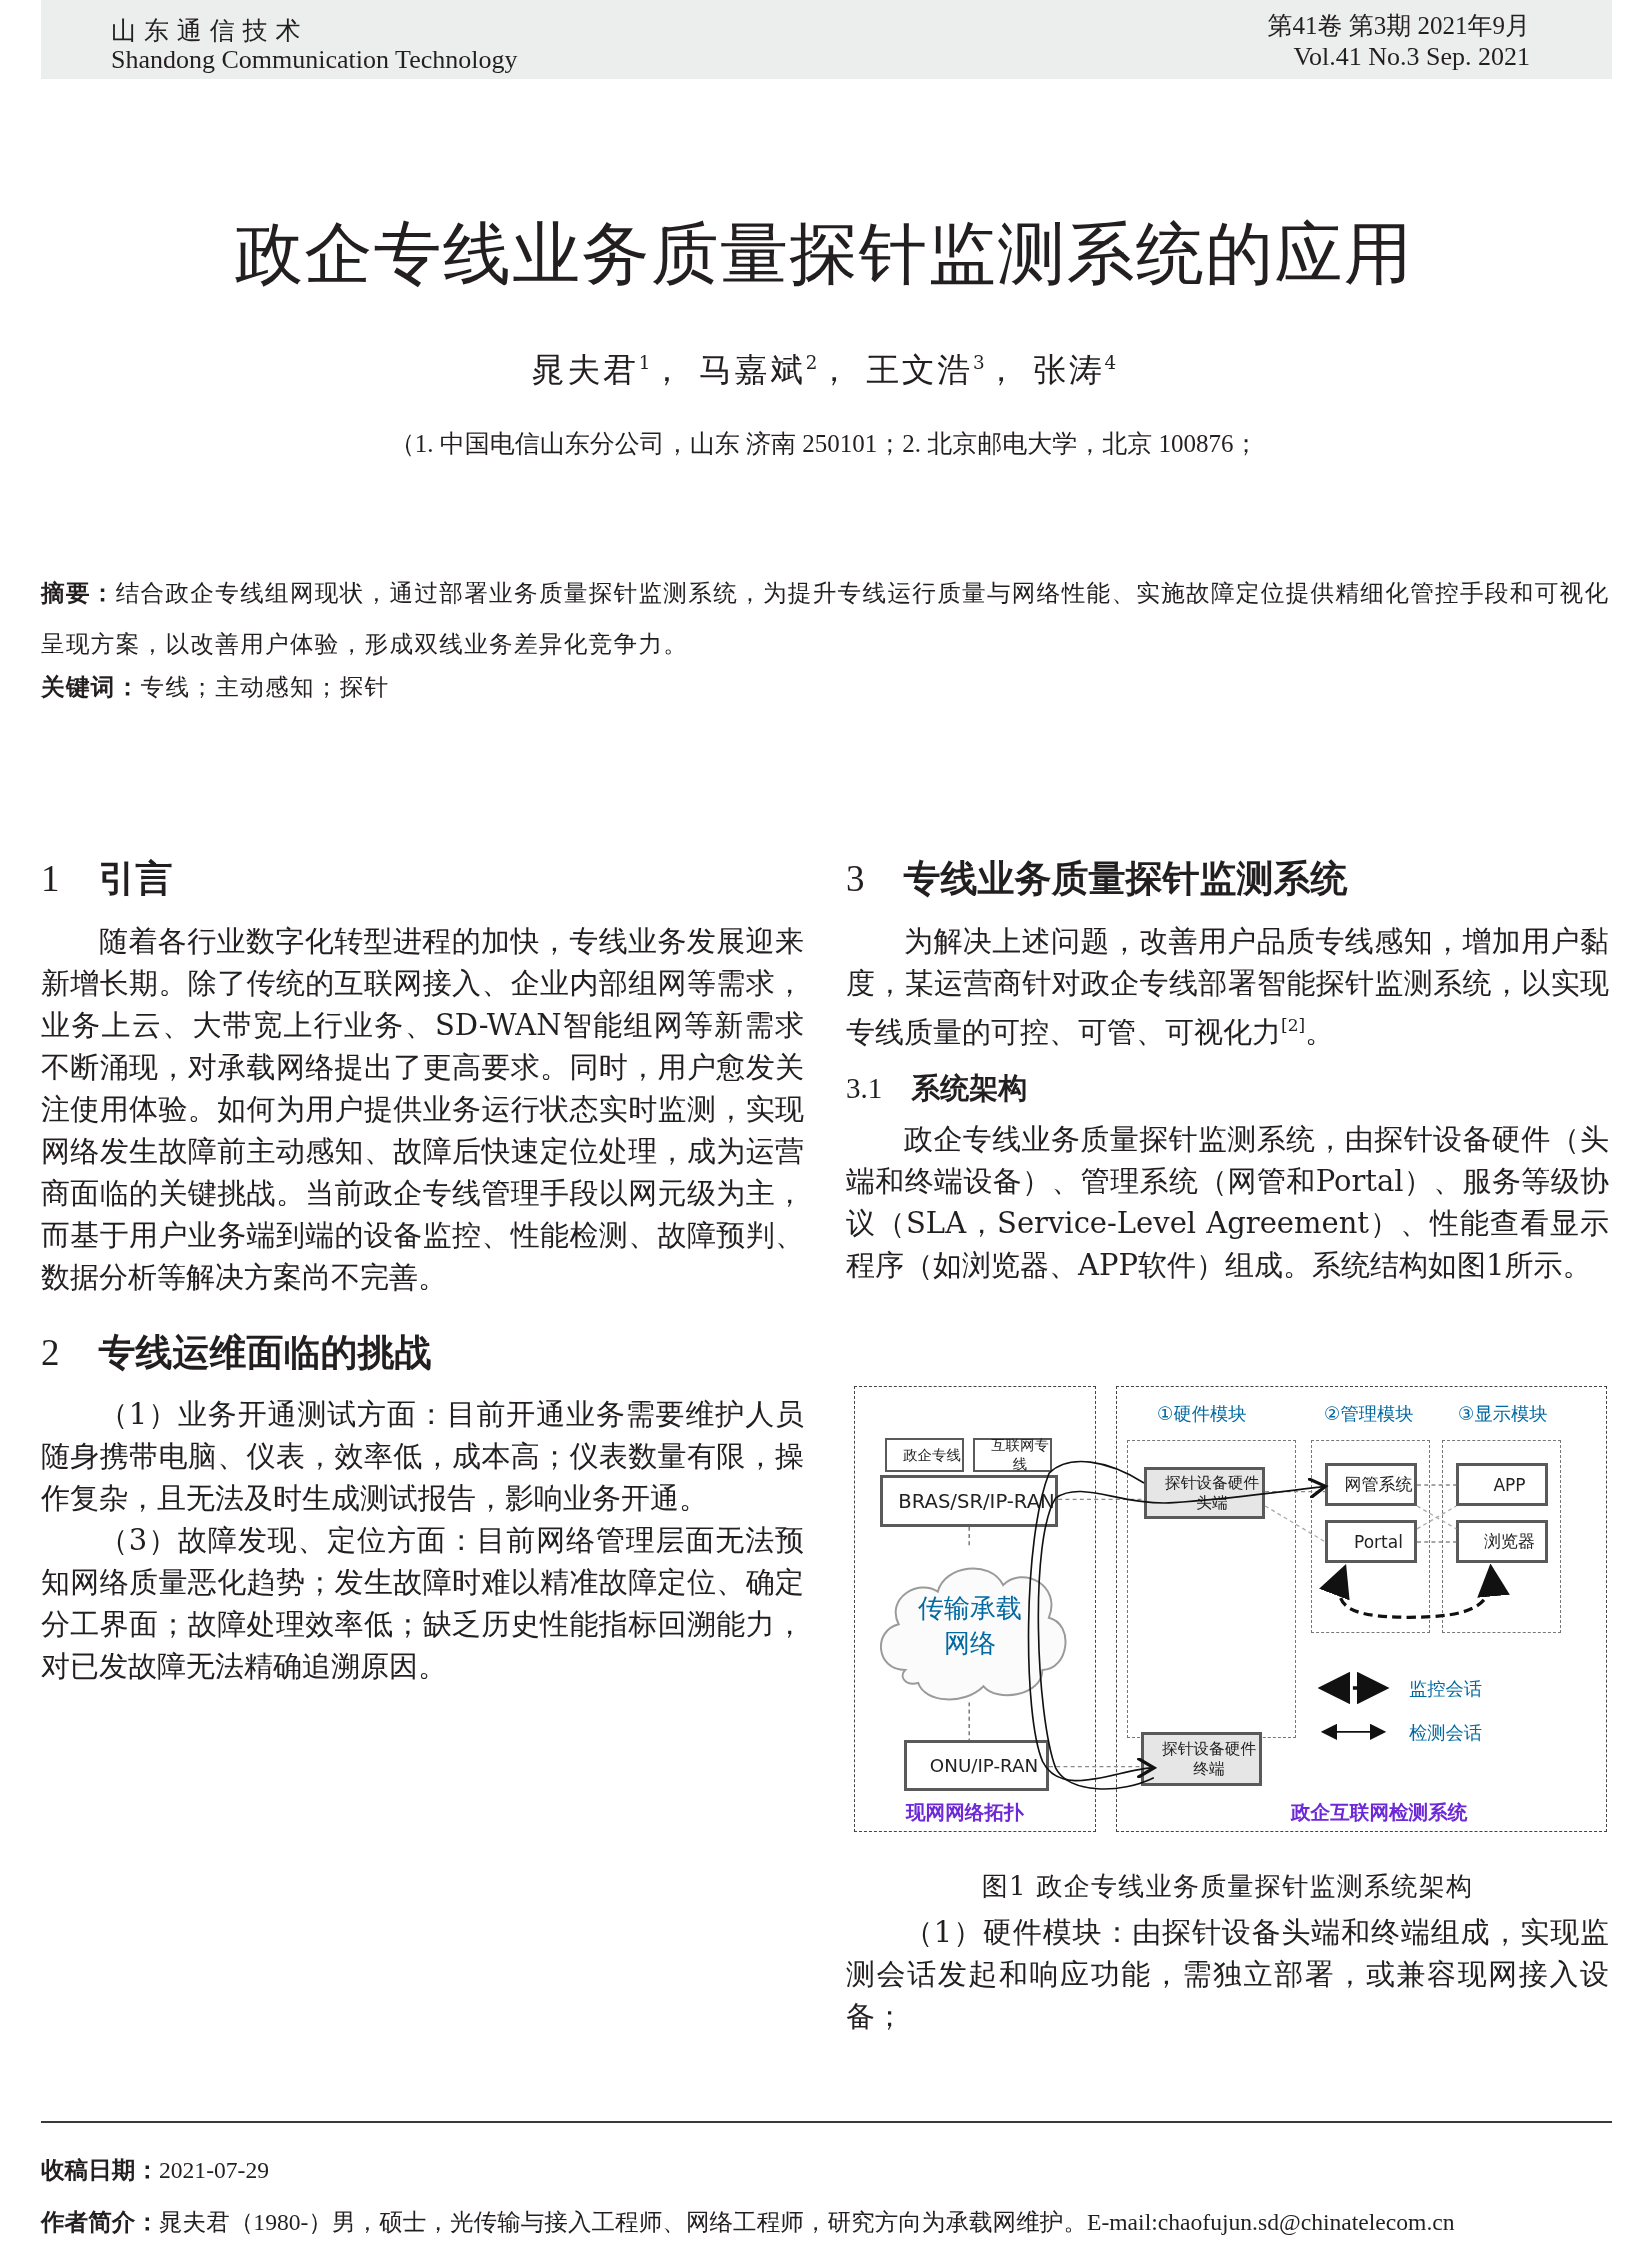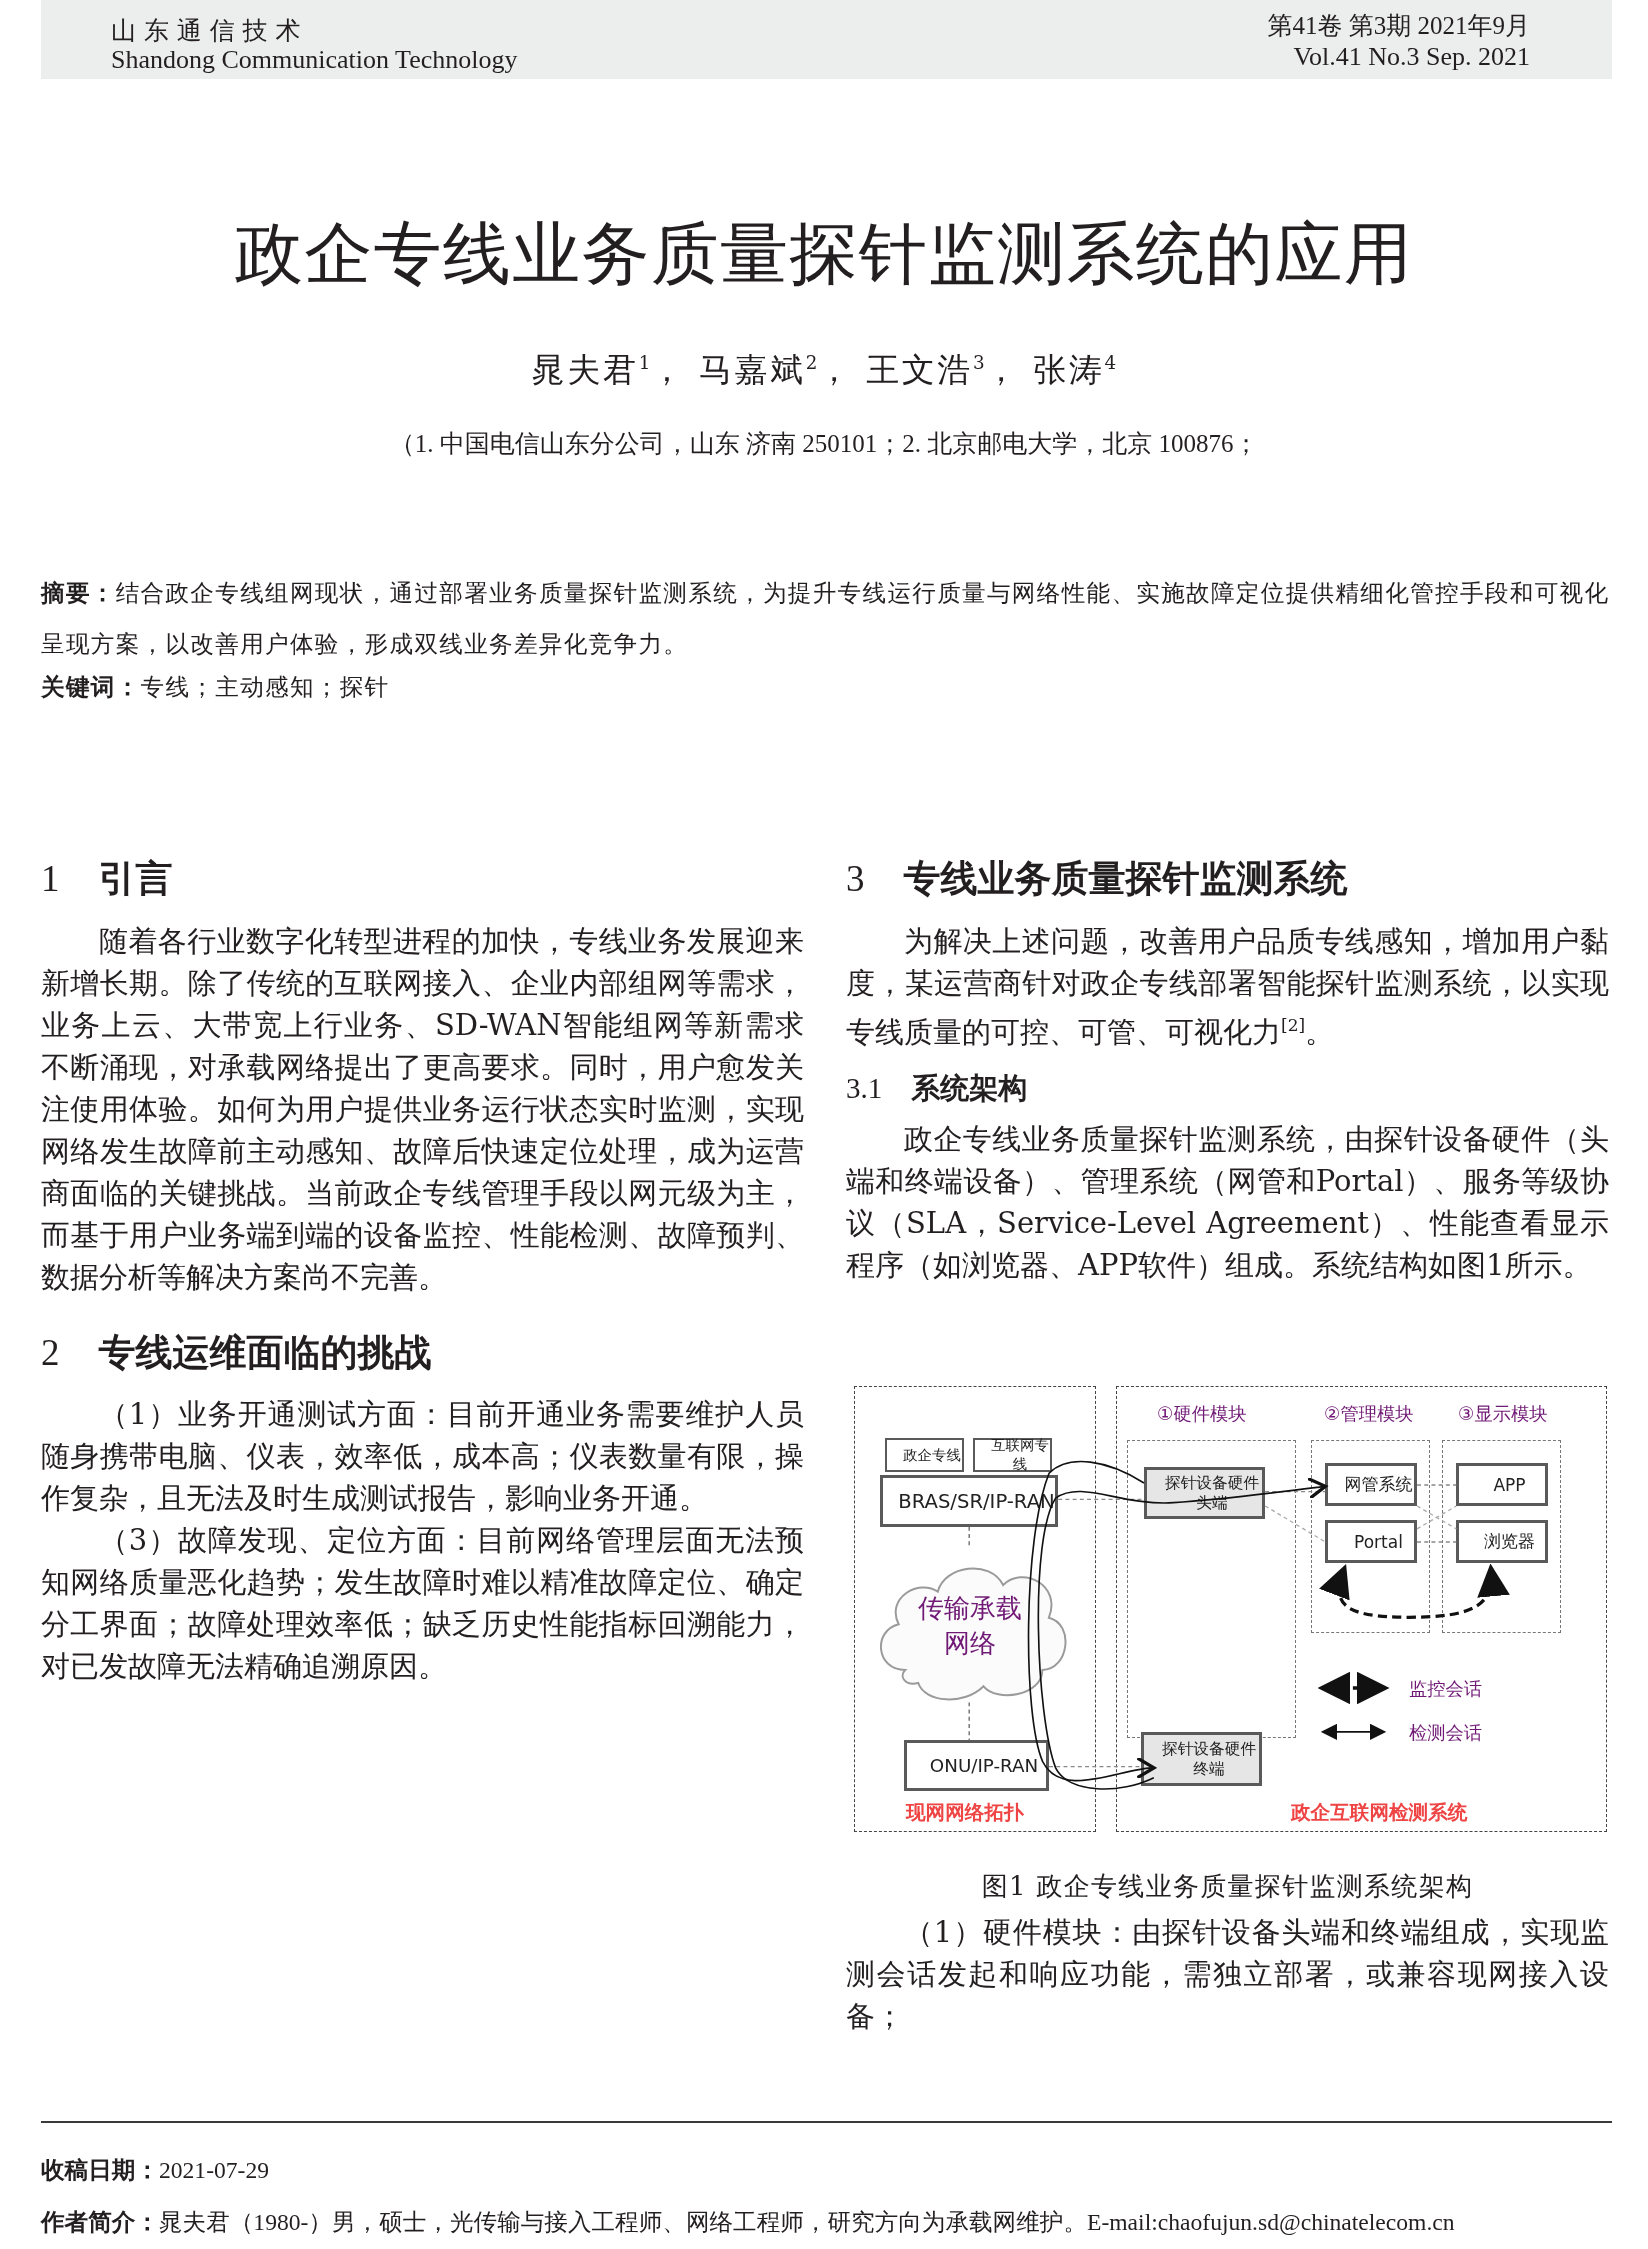--- a/index.html
+++ b/index.html
@@ -41,22 +41,22 @@
   .figure { left:846px; top:1375px; width:763px; height:478px; }
   .fig-caption { left:846px; top:1869px; width:763px; text-align:center; font-size:26px; font-family:"DejaVu Serif", serif; letter-spacing:1.3px; }
   .after-fig { left:846px; top:1911px; width:763px; font-size:29px; line-height:42px; font-family:"DejaVu Serif", serif; text-align:justify; }
 
   .dbox { position:absolute; border:1.3px dashed #444; box-sizing:border-box; }
   .dbox-light { position:absolute; border:1.3px dashed #777; box-sizing:border-box; }
   .nbox { position:absolute; border:3.3px solid #5a5a5a; background:#fff; box-sizing:border-box;
           display:flex; align-items:center; justify-content:center; text-align:center;
           font-family:"DejaVu Sans", sans-serif; color:#222;padding-left:15px; }
   .nbox.grey { background:#e6e6e6; }
-  .flabel { position:absolute; font-family:"DejaVu Sans", sans-serif; color:#701a75; font-size:18.3px; white-space:nowrap; }
-  .fbold { position:absolute; font-family:"DejaVu Serif", serif; font-weight:bold; color:#ef4444; font-size:19.6px; white-space:nowrap; }
+  .flabel { position:absolute; font-family:"DejaVu Sans", sans-serif; color:#0369a1; font-size:18.3px; white-space:nowrap; }
+  .fbold { position:absolute; font-family:"DejaVu Serif", serif; font-weight:bold; color:#6d28d9; font-size:19.6px; white-space:nowrap; }
 
   
   .footer-rule { left:41px; top:2121px; width:1571px; height:2px; background:#3a3a3a; }
   .recv { left:41px; top:2154px; font-size:23.6px; font-family:"Liberation Serif", "DejaVu Serif", serif; }
   .bio { left:41px; top:2206px; font-size:23.6px; font-family:"Liberation Serif", "DejaVu Serif", serif; white-space:nowrap; }
   .recv b, .bio b { font-family:"DejaVu Sans", sans-serif; font-weight:bold; }
 </style>
 </head>
 <body>
 

